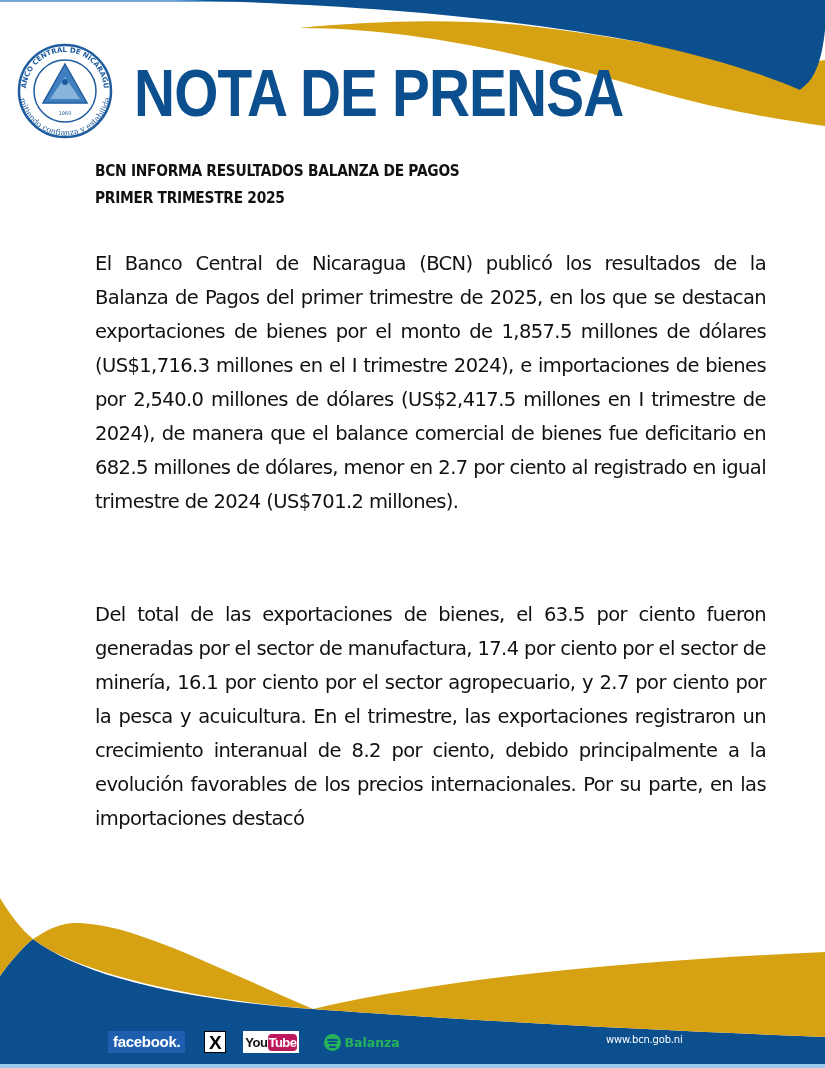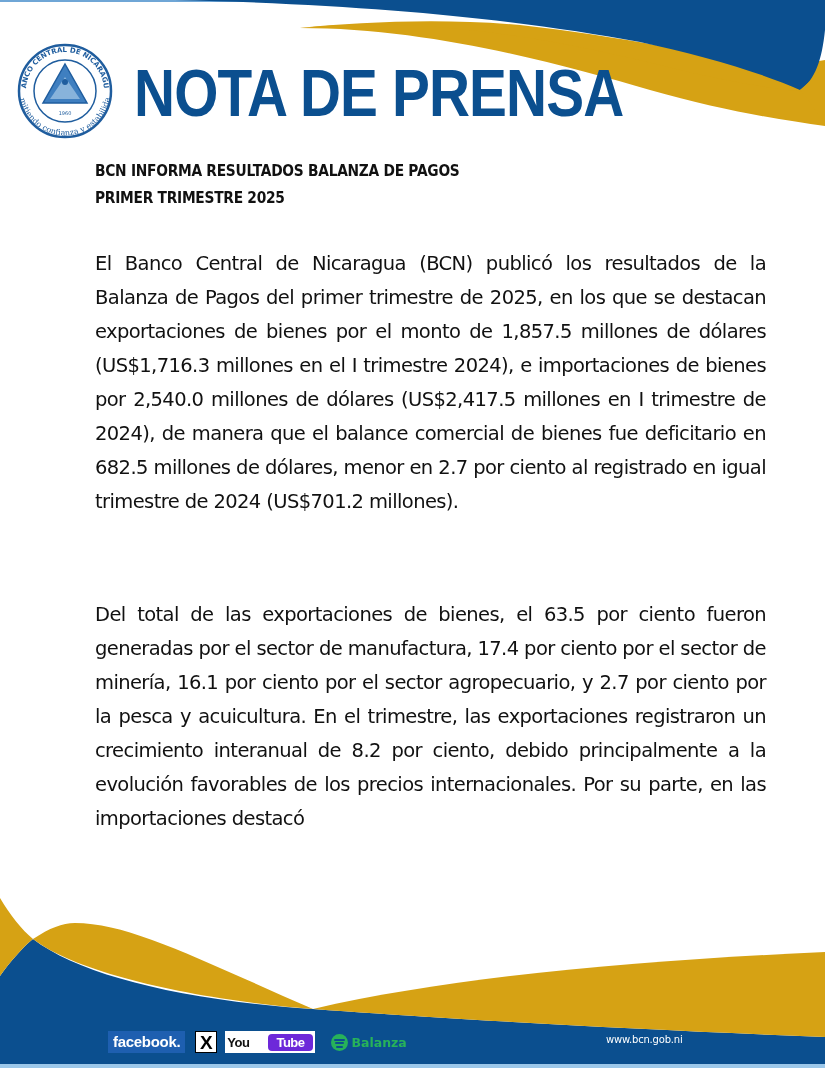--- a/index.html
+++ b/index.html
@@ -22,35 +22,35 @@
   }
   .headline div { transform: scaleX(0.92); transform-origin: left center; white-space: nowrap; }
   .body-text {
     position: absolute; left: 95px; width: 671px; z-index: 2;
     font-family: "DejaVu Sans", sans-serif; font-weight: normal; font-size: 19.5px;
     line-height: 34px; color: #111; text-align: justify; text-align-last: left;
     letter-spacing: -0.6px;
   }
   .para1 { top: 247px; }
   .para2 { top: 598px; }
-  .footer-icons { position: absolute; left: 108px; top: 1030px; height: 24px; display: flex; align-items: center; z-index: 3; }
+  .footer-icons { position: absolute; left: 108px; top: 1030px; height: 24px; display: flex; align-items: center; z-index: 3; gap: 9px; }
   .fb {
     background: #1e5fb0; color: #fff; font-family: "Liberation Sans", sans-serif; font-weight: bold;
     font-size: 15px; height: 22px; line-height: 22px; padding: 0 5px; margin-right: 10px; letter-spacing: -0.3px;
   }
   .xlogo {
     width: 22px; height: 22px; background: #fff; color: #000; border: 1px solid #000; box-sizing: border-box;
     font-family: "Liberation Sans", sans-serif; font-weight: bold; font-size: 19px; line-height: 21px;
     text-align: center; margin-right: 8px;
   }
   .yt { background: #fff; height: 22px; display: flex; align-items: center; padding: 0 2px; margin-right: 16px; }
-  .yt-you { color: #111; font-family: "Liberation Sans", sans-serif; font-weight: bold; font-size: 13px; margin-right: 19px; letter-spacing: -0.5px; }
+  .yt-you { color: #111; font-family: "Liberation Sans", sans-serif; font-weight: bold; font-size: 13px; margin-right: 1px; letter-spacing: -0.5px; }
   .yt-tube {
-    background: #6d28d9; color: #fff; font-family: "Liberation Sans", sans-serif; font-weight: bold; font-size: 13px;
-    border-radius: 4px; padding: 1px 8px; letter-spacing: -0.5px;
+    background: #be185d; color: #fff; font-family: "Liberation Sans", sans-serif; font-weight: bold; font-size: 13px;
+    border-radius: 4px; padding: 1px 0; letter-spacing: -0.5px;
   }
   .spotify { display: flex; align-items: center; color: #27b25a; font-family: "DejaVu Sans", sans-serif; font-weight: bold; font-size: 12.5px; }
   .spotify-circle { width: 17px; height: 17px; border-radius: 50%; background: #27b25a; margin-right: 4px; position: relative; }
   .spotify-circle i { position: absolute; left: 3px; right: 3px; height: 2px; background: #0b4f8f; border-radius: 2px; }
   .website {
     position: absolute; left: 606px; top: 1034px; z-index: 3; color: #ffffff;
     font-family: "DejaVu Sans", sans-serif; font-size: 10px; letter-spacing: -0.2px;
   }
 </style>
 </head>

